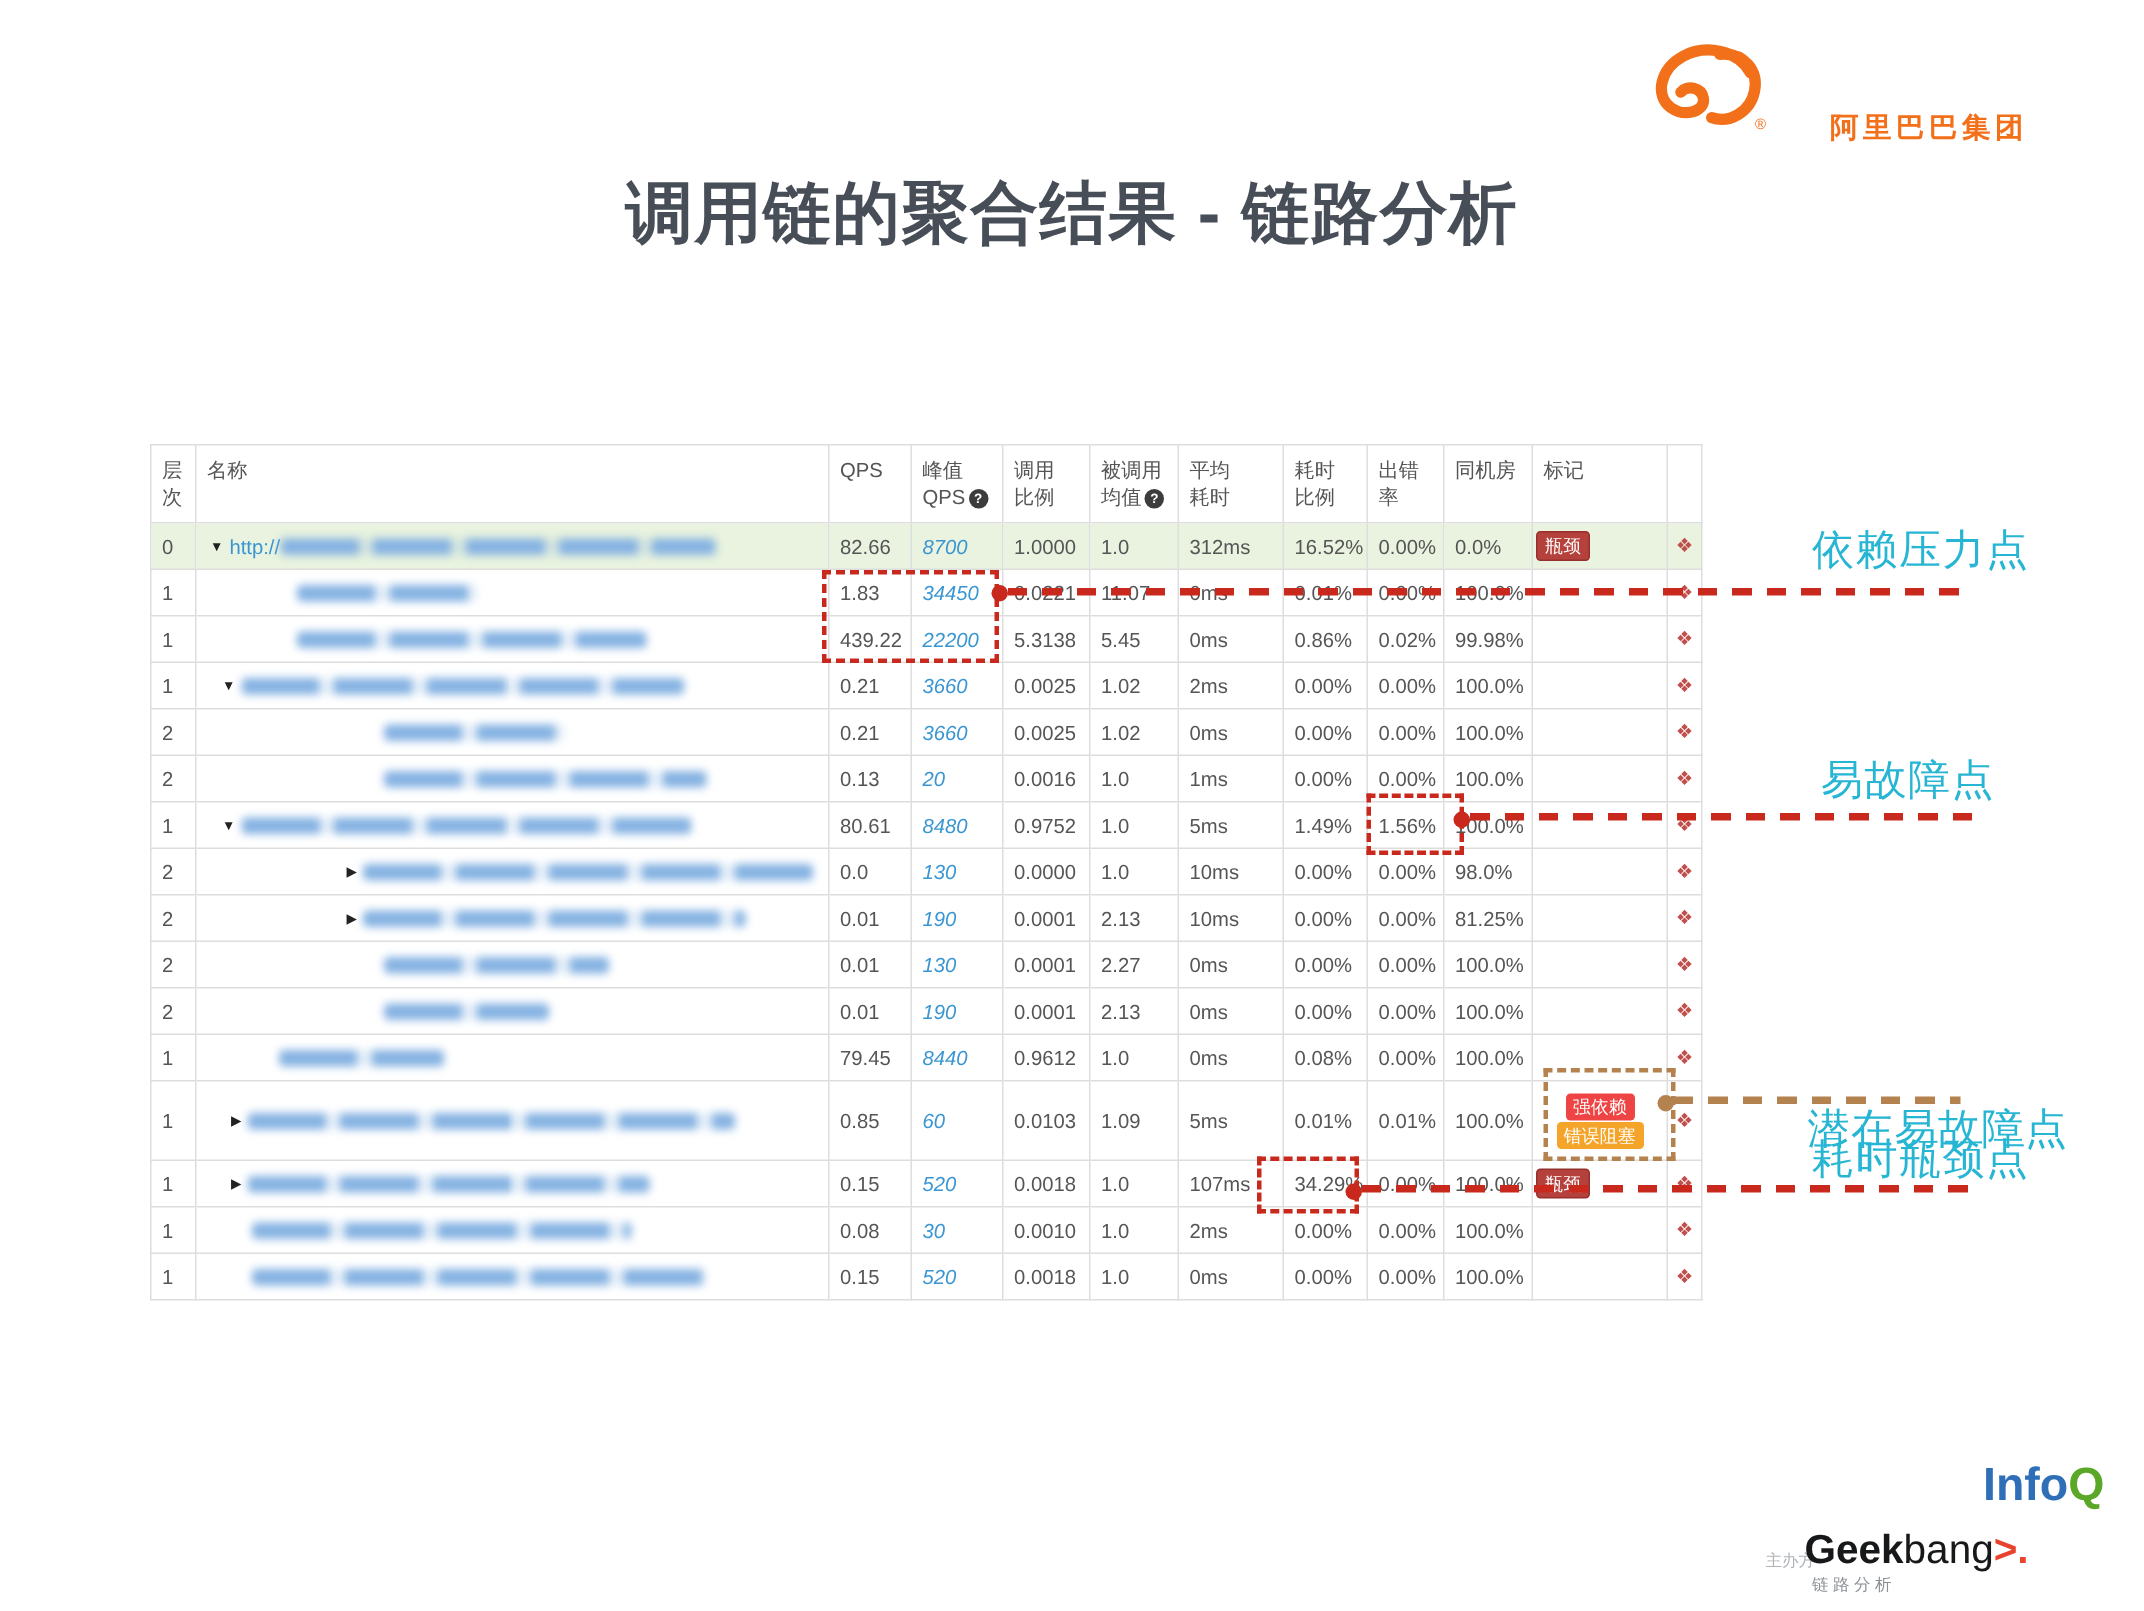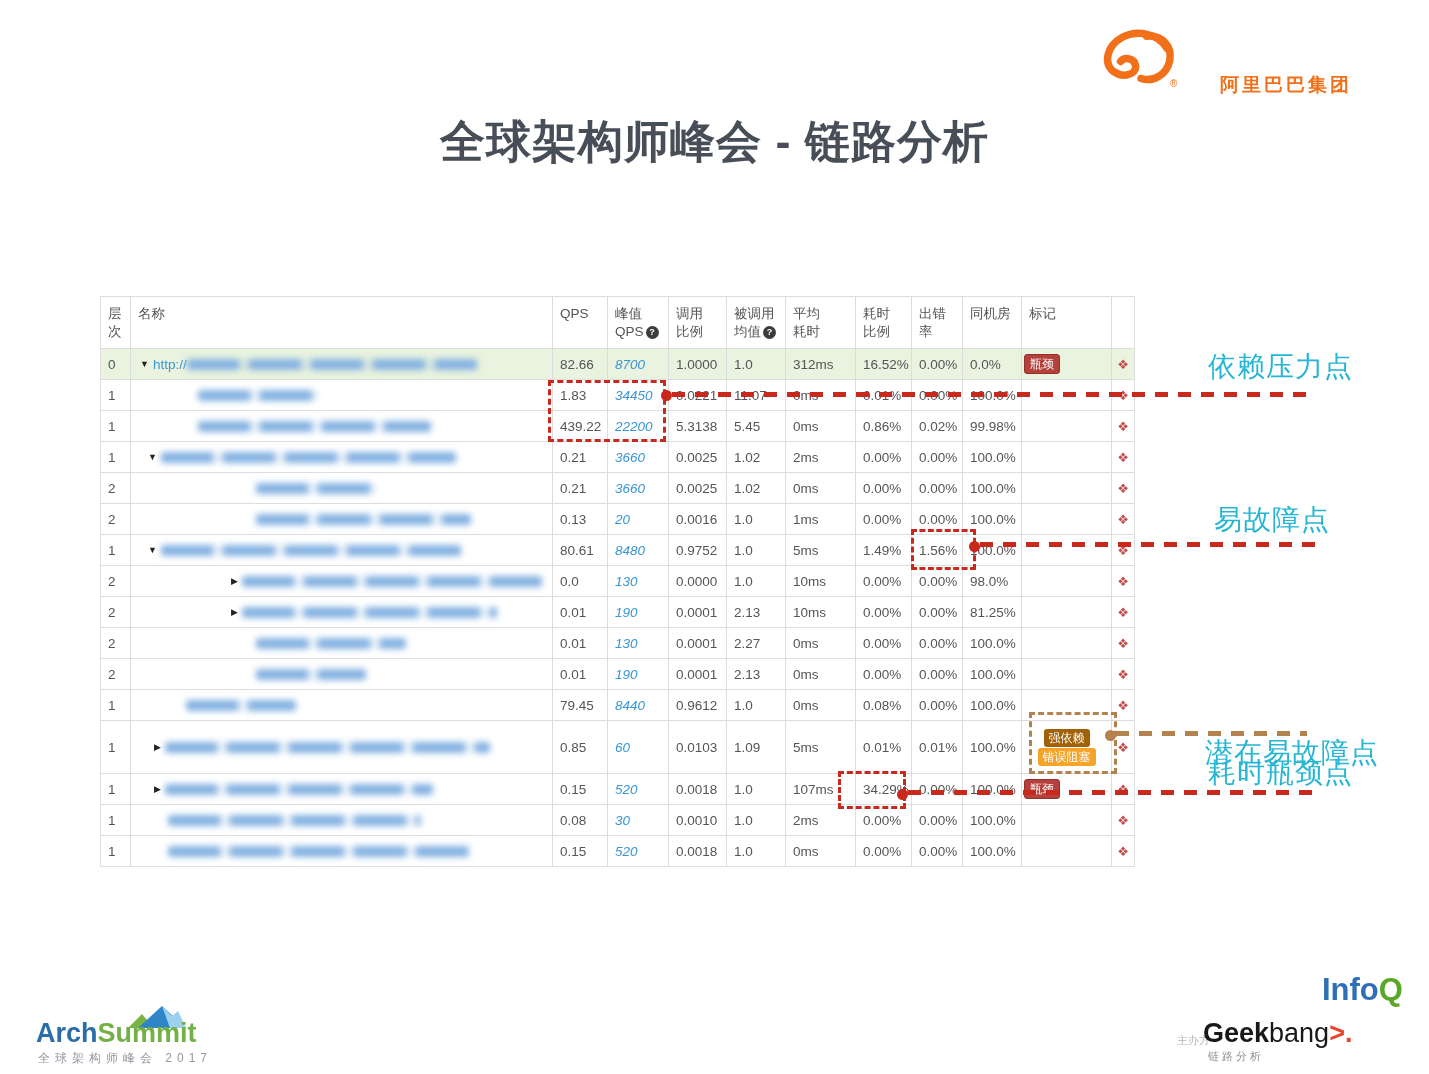--- a/index.html
+++ b/index.html
@@ -29,21 +29,21 @@
   .q-icon{display:inline-block;width:13px;height:13px;border-radius:50%;background:#3c3c3c;color:#fff;
           font-size:9px;line-height:13px;text-align:center;font-weight:700;margin-left:2px;vertical-align:1px;}
   .arrow{display:inline-block;font-size:9px;color:#222;margin-right:4px;vertical-align:2px;}
   .prefix{color:#3a96d2;}
   .blur-bar{display:inline-block;height:11px;border-radius:3px;filter:blur(3px);vertical-align:middle;
             background:repeating-linear-gradient(90deg,#85b2e2 0 52px,rgba(133,178,226,.22) 52px 62px);}
   .spacer{display:inline-block;height:1px;}
   td.marks{text-align:left;padding:2px;}
   .badge{display:inline-block;padding:2px 5px;border-radius:3px;color:#fff;font-size:12px;line-height:14px;margin:1px auto;}
   .badge.bottleneck{background:#b5413c;border:1px solid #96302c;}
-  .badge.strong_dep{background:#a16207;display:block;width:fit-content;}
+  .badge.strong_dep{background:#ef4444;display:block;width:fit-content;}
   .badge.error_block{background:#f5a42a;display:block;width:fit-content;}
   td.nav{color:#c0504d;text-align:center;padding:0;font-size:13px;}
   
   .dashed-box{position:absolute;border:3px dashed #c9281c;pointer-events:none;}
   .dashed-box.tan{border-color:#b3824f;}
   .hline{position:absolute;height:5px;pointer-events:none;
          background:repeating-linear-gradient(90deg,#c9281c 0 13px,transparent 13px 23px);}
   .hline.tan{background:repeating-linear-gradient(90deg,#b3824f 0 13px,transparent 13px 23px);}
   .dot{position:absolute;width:11px;height:11px;border-radius:50%;background:#c9281c;pointer-events:none;}
   .dot.tan{background:#b3824f;}
@@ -72,21 +72,21 @@
 
   <div class="ali">
     <svg class="mark" width="78" height="60" viewBox="0 0 110 88">
       <path d="M96 30 C84 8 52 2 30 14 C8 26 2 52 18 64 C32 74 52 68 50 55 C48 44 34 42 28 49" fill="none" stroke="#f3701b" stroke-width="11" stroke-linecap="round"></path>
       <path d="M66 12 C90 10 104 28 100 48 C96 68 76 80 58 74" fill="none" stroke="#f3701b" stroke-width="11" stroke-linecap="round"></path>
     </svg>
     <span class="reg">®</span>
     <div class="cn">阿里巴巴集团</div>
   </div>
 
-  <div class="title">全球架构师峰会 - 链路分析</div>
+  <div class="title">调用链的聚合结果 - 链路分析</div>
 
   <table class="trace">
       <colgroup>
         <col style="width: 30px;">
         <col style="width: 422px;">
         <col style="width: 55px;">
         <col style="width: 61px;">
         <col style="width: 58px;">
         <col style="width: 59px;">
         <col style="width: 70px;">
@@ -356,28 +356,19 @@
   <div class="dashed-box tan" style="left:1029px;top:712px;width:82px;height:56px;"></div>
   <div class="hline tan" style="left:1116px;top:731px;width:191px;"></div>
   <div class="dot tan" style="left:1105px;top:730px;"></div>
   <div class="ann" style="left:1205px;top:734px;">潜在易故障点</div>
 
   <div class="dashed-box" style="left:838px;top:771px;width:62px;height:32px;"></div>
   <div class="hline" style="left:908px;top:790px;width:405px;"></div>
   <div class="dot" style="left:897px;top:789px;"></div>
   <div class="ann" style="left:1208px;top:754px;">耗时瓶颈点</div>
 
-  <div class="archsummit">
-    <svg width="64" height="24" viewBox="0 0 64 24">
-      <polygon points="0,24 14,10 26,24" fill="#7ab544"></polygon>
-      <polygon points="10,24 34,2 58,24" fill="#2f86c6"></polygon>
-      <polygon points="34,2 44,12 50,7 58,24 42,24" fill="#9cd0ec"></polygon>
-    </svg>
-    <div class="word"><span class="arch">Arch</span><span class="summit">Summit</span></div>
-    <div class="tagline">全球架构师峰会 2017</div>
-  </div>
 
   <div class="host-label">主办方</div>
   <div class="geekbang"><span class="gk">Geek</span><span class="bg">bang</span><span class="sfx">&gt;.</span></div>
   <div class="geekbang-cn">链路分析</div>
   <div class="infoq"><span class="info">Info</span><span class="q">Q</span></div>
 
 </div>
 
 </body></html>

